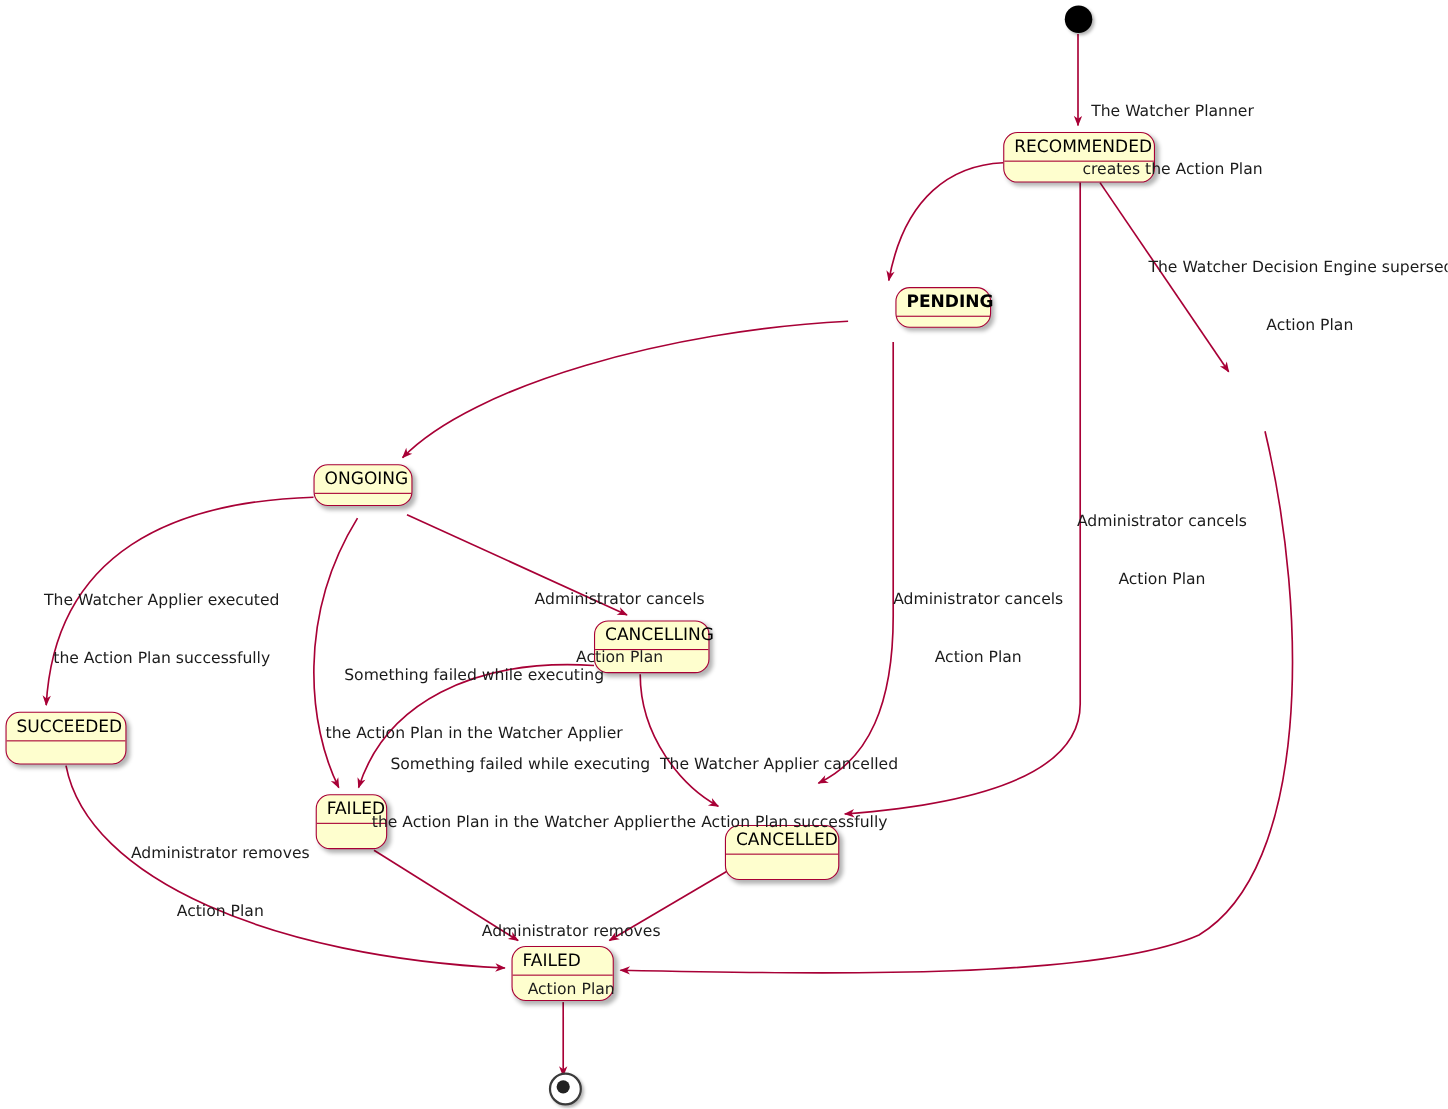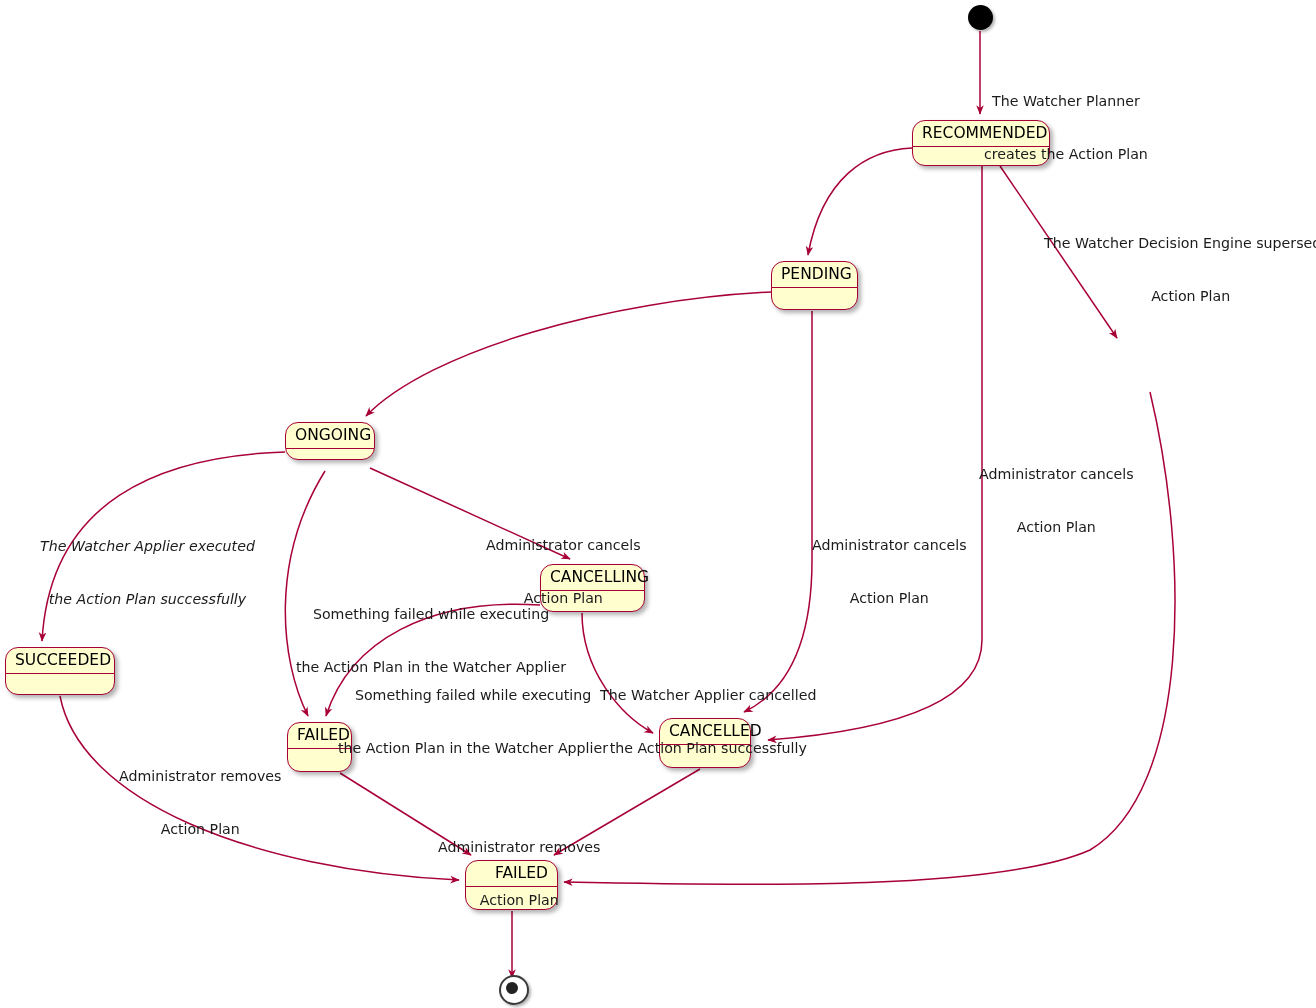--- a/index.html
+++ b/index.html
@@ -4,21 +4,21 @@
 <style>
   html,body{margin:0;padding:0;background:#ffffff;}
   body{width:1316px;height:1008px;overflow:hidden;
        font-family:"DejaVu Sans","Liberation Sans",sans-serif;}
   #stage{position:relative;width:1316px;height:1008px;background:#ffffff;}
   svg.layer{position:absolute;left:0;top:0;width:1316px;height:1008px;}
   .state{position:absolute;box-sizing:border-box;
          background:#FEFECE;border:1.6px solid #A80036;border-radius:13px;
          box-shadow:3px 3px 4px rgba(0,0,0,0.30);}
   .state .hdr{box-sizing:border-box;height:26px;line-height:25px;
-        text-align:right;color:#000000;font-size:15.5px;
+        text-align:left;color:#000000;font-size:15.5px;
         border-bottom:1.6px solid #A80036;white-space:nowrap;padding:0 9px;}
   .state .body{height:calc(100% - 27.6px);}
   .edge-label{position:absolute;color:#1b1b1b;font-size:14.2px;
         line-height:17.5px;text-align:center;white-space:pre;}
   .dot{position:absolute;border-radius:50%;}
   .startdot{background:#000000;box-shadow:2px 2px 3px rgba(0,0,0,0.30);}
   .endouter{background:#ffffff;border:2.2px solid #3a3a3a;
         box-shadow:2px 2px 3px rgba(0,0,0,0.30);}
   .endinner{background:#222222;}
 </style>
@@ -76,21 +76,21 @@
 
   <div class="dot endouter" style="left:499px;top:975px;width:26px;height:26px;">
     <div class="dot endinner" style="left:5px;top:5px;width:12px;height:12px;position:absolute;"></div>
   </div>
 
   <div class="state" style="left:912px;top:120px;width:138px;height:46px;">
     <div class="hdr">RECOMMENDED</div>
     <div class="body"></div>
   </div>
 
-  <div class="state" style="left:771px;top:261px;width:87px;height:49px;">
+  <div class="state" style="left:814px;top:261px;width:87px;height:37px;font-weight:bold;">
     <div class="hdr">PENDING</div>
     <div class="body"></div>
   </div>
 
 
   <div class="state" style="left:285px;top:422px;width:90px;height:38px;">
     <div class="hdr">ONGOING</div>
     <div class="body"></div>
   </div>
 
@@ -102,21 +102,21 @@
   <div class="state" style="left:5px;top:647px;width:110px;height:48px;">
     <div class="hdr">SUCCEEDED</div>
     <div class="body"></div>
   </div>
 
   <div class="state" style="left:287px;top:722px;width:65px;height:50px;">
     <div class="hdr">FAILED</div>
     <div class="body"></div>
   </div>
 
-  <div class="state" style="left:659px;top:718px;width:92px;height:50px;">
+  <div class="state" style="left:659px;top:750px;width:104px;height:50px;">
     <div class="hdr">CANCELLED</div>
     <div class="body"></div>
   </div>
 
   <div class="state" style="left:465px;top:860px;width:93px;height:50px;">
     <div class="hdr">FAILED</div>
     <div class="body"></div>
   </div>
 
   <div class="edge-label" style="left:984px;top:58px;">
@@ -134,21 +134,21 @@
     <div>Administrator cancels</div>
     <div>Action Plan</div>
   </div>
 
 
   <div class="edge-label" style="left:812px;top:502px;">
     <div>Administrator cancels</div>
     <div>Action Plan</div>
   </div>
 
-  <div class="edge-label" style="left:40px;top:503px;font-style:italic;">
+  <div class="edge-label" style="left:40px;top:503px;">
     <div>The Watcher Applier executed</div>
     <div>the Action Plan successfully</div>
   </div>
 
   <div class="edge-label" style="left:486px;top:502px;">
     <div>Administrator cancels</div>
     <div>Action Plan</div>
   </div>
 
   <div class="edge-label" style="left:296px;top:571px;">

